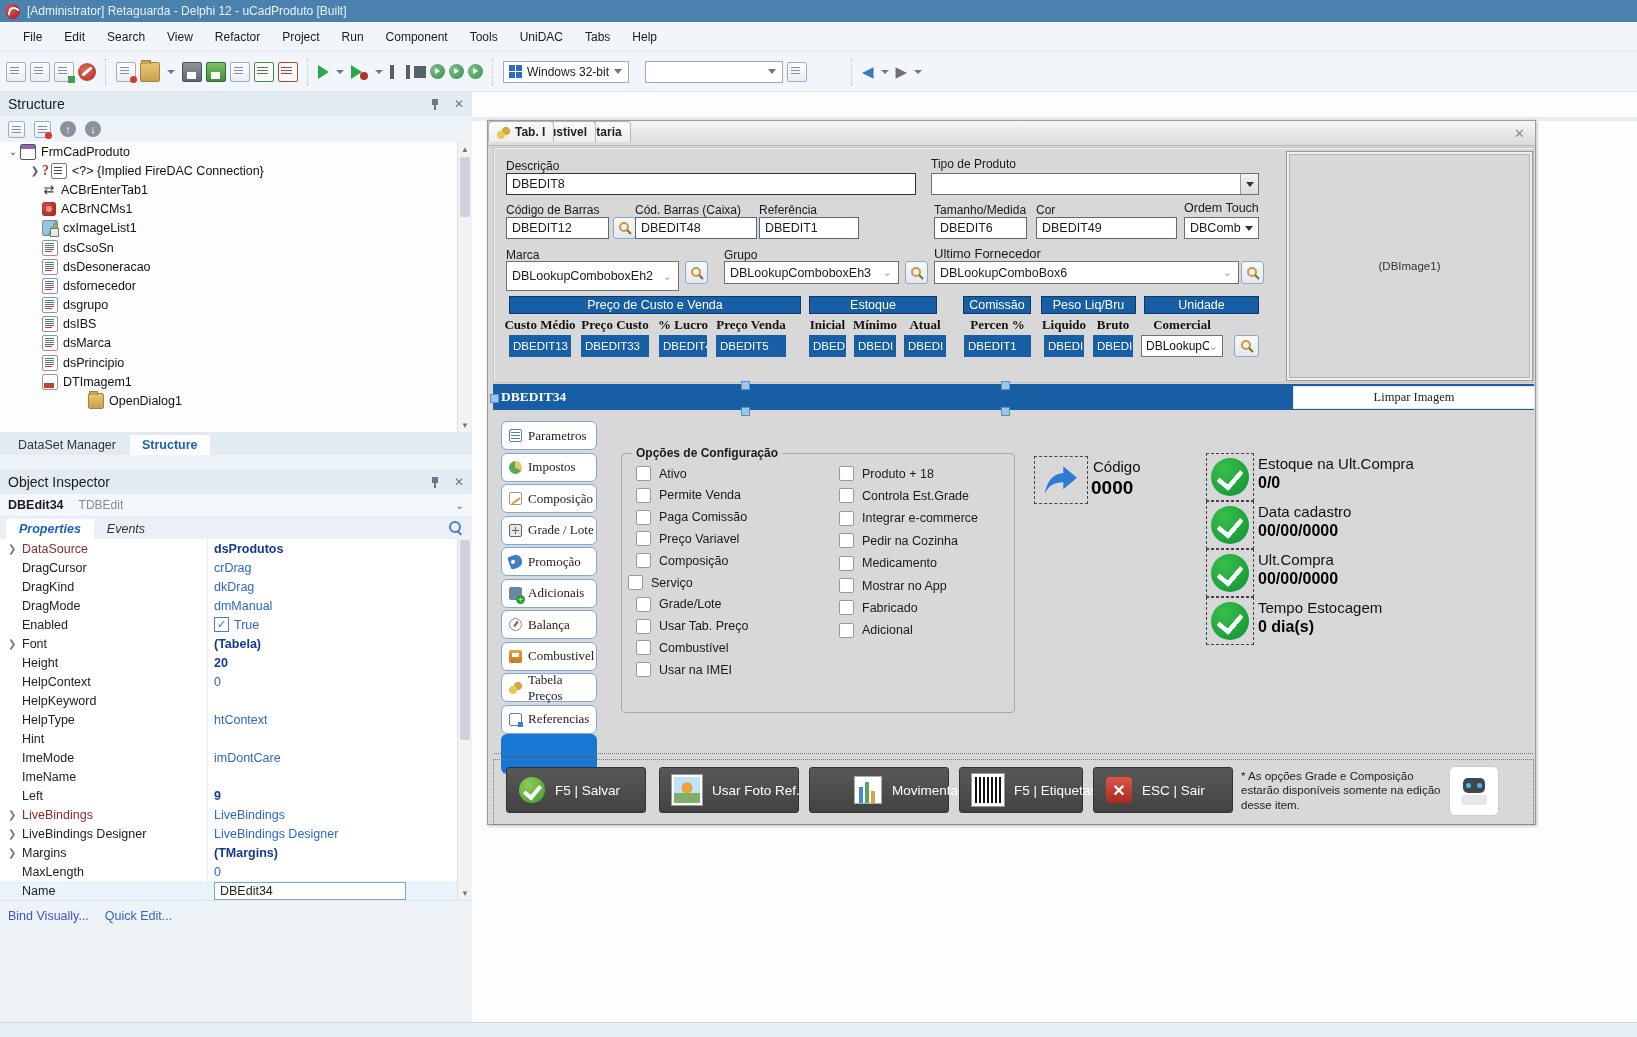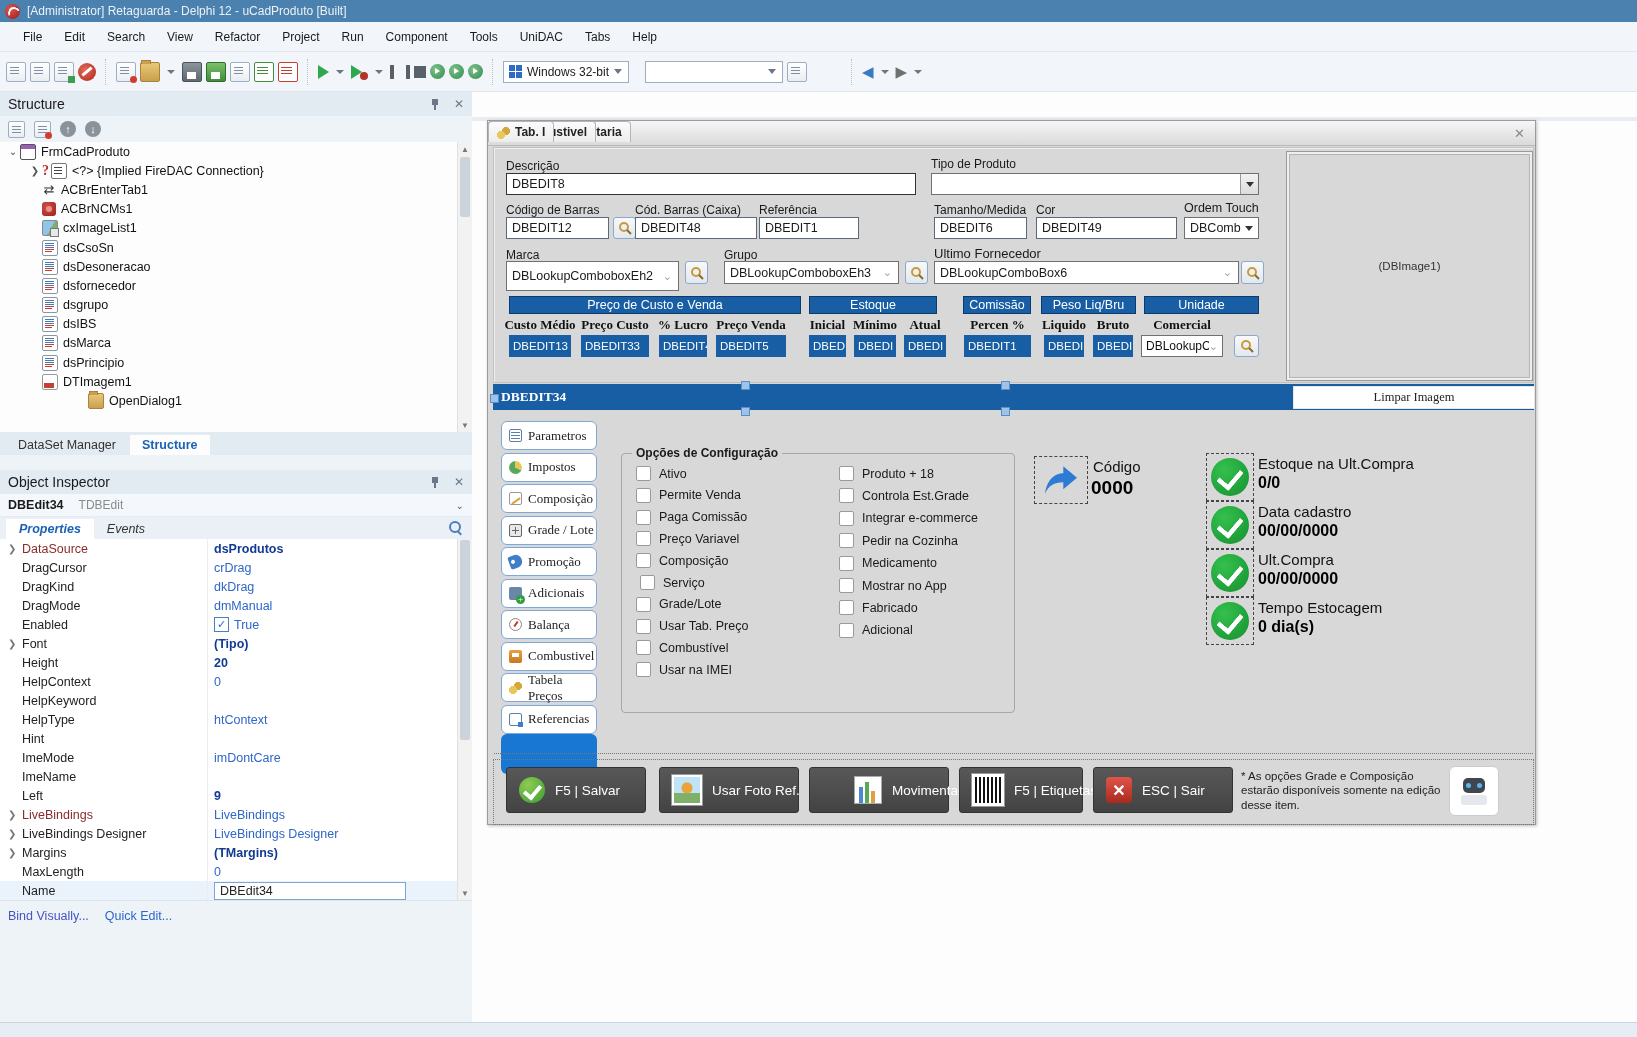--- a/index.html
+++ b/index.html
@@ -495,21 +495,21 @@
             <span class="cb">✓</span>
             <span>True</span>
           </div>
         </div>
         <div class="oi-row">
           <div class="oi-name">
             <span class="ex">❯</span>
             <span>Font</span>
           </div>
           <div class="oi-val b">
-            <span>(Tipo)</span>
+            <span>(Tabela)</span>
           </div>
         </div>
         <div class="oi-row">
           <div class="oi-name">
             <span class="ex"></span>
             <span>Height</span>
           </div>
           <div class="oi-val b">
             <span>20</span>
           </div>
@@ -868,21 +868,21 @@
           <span>Paga Comissão</span>
         </div>
         <div class="ckrow" style="left: 148px; top: 410.4px; position: absolute;">
           <span class="ckbox"></span>
           <span>Preço Variavel</span>
         </div>
         <div class="ckrow" style="left: 148px; top: 432.2px; position: absolute;">
           <span class="ckbox"></span>
           <span>Composição</span>
         </div>
-        <div class="ckrow" style="left: 152px; top: 454px; position: absolute;">
+        <div class="ckrow" style="left: 140px; top: 454px; position: absolute;">
           <span class="ckbox"></span>
           <span>Serviço</span>
         </div>
         <div class="ckrow" style="left: 148px; top: 475.8px; position: absolute;">
           <span class="ckbox"></span>
           <span>Grade/Lote</span>
         </div>
         <div class="ckrow" style="left: 148px; top: 497.6px; position: absolute;">
           <span class="ckbox"></span>
           <span>Usar Tab. Preço</span>

